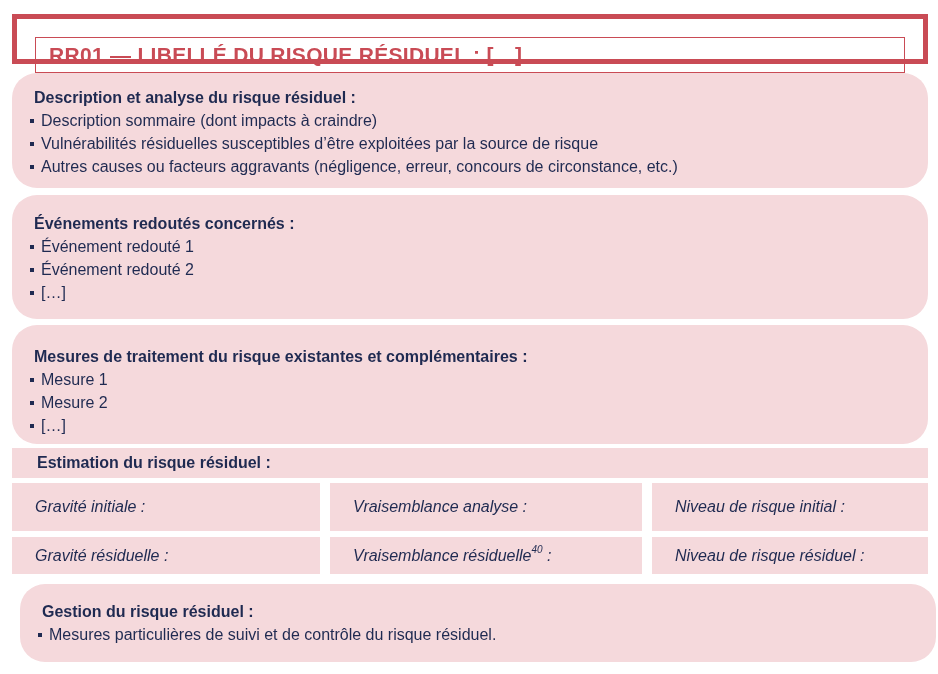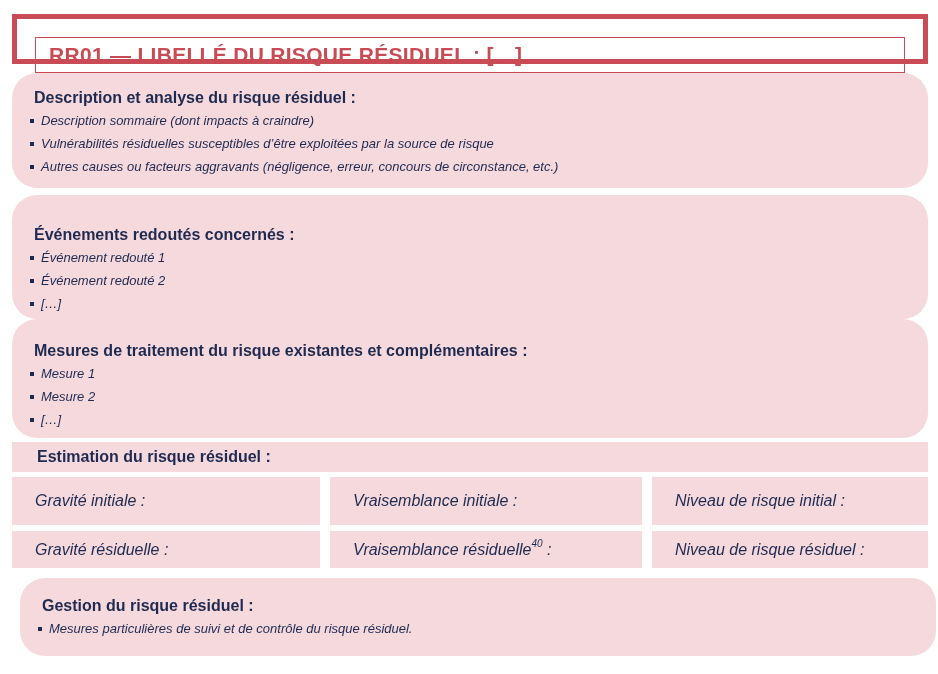--- a/index.html
+++ b/index.html
@@ -55,34 +55,33 @@
   
   .section {
     width: 916px;
     background: var(--pink);
     color: var(--navy);
     padding: 0 24px 0 22px;
     overflow: hidden;
     border-radius: 25px;
   }
   .sec-a { height: 115px; padding-top: 13px; margin-bottom: 7px; }
-  .sec-b { height: 124px; padding-top: 28px; }
+  .sec-b { height: 124px; padding-top: 17px; margin-bottom: 6px; }
   .sec-c { height: 119px; padding-top: 20px; margin-bottom: 4px; }
   .sec-g { height: 78px;  padding-top: 16px; margin-left: 8px; }
 
   .sec-title {
     font-weight: bold;
     font-size: 16px;
     line-height: 23px;
   }
   .bullet {
     display: flex;
     align-items: flex-start;
-    font-style: italic;
-    font-size: 13px;
+    font-size: 16px;
     line-height: 23px;
     margin-left: -4px;
   }
   .bullet-sq {
     width: 4px;
     height: 4px;
     background: var(--navy);
     margin: 10px 7px 0 0;
     flex-shrink: 0;
   }
@@ -190,21 +189,21 @@
 
     <div class="est-bar">
       <span>Estimation du risque résiduel :</span>
     </div>
 
     <div class="est-row row-1">
       <div class="cell cell-1">
         <span>Gravité initiale :</span>
       </div>
       <div class="cell cell-2">
-        <span>Vraisemblance initiale :</span>
+        <span>Vraisemblance analyse :</span>
       </div>
       <div class="cell cell-3">
         <span>Niveau de risque initial :</span>
       </div>
     </div>
 
     <div class="est-row row-2">
       <div class="cell cell-1">
         <span>Gravité résiduelle :</span>
       </div>

